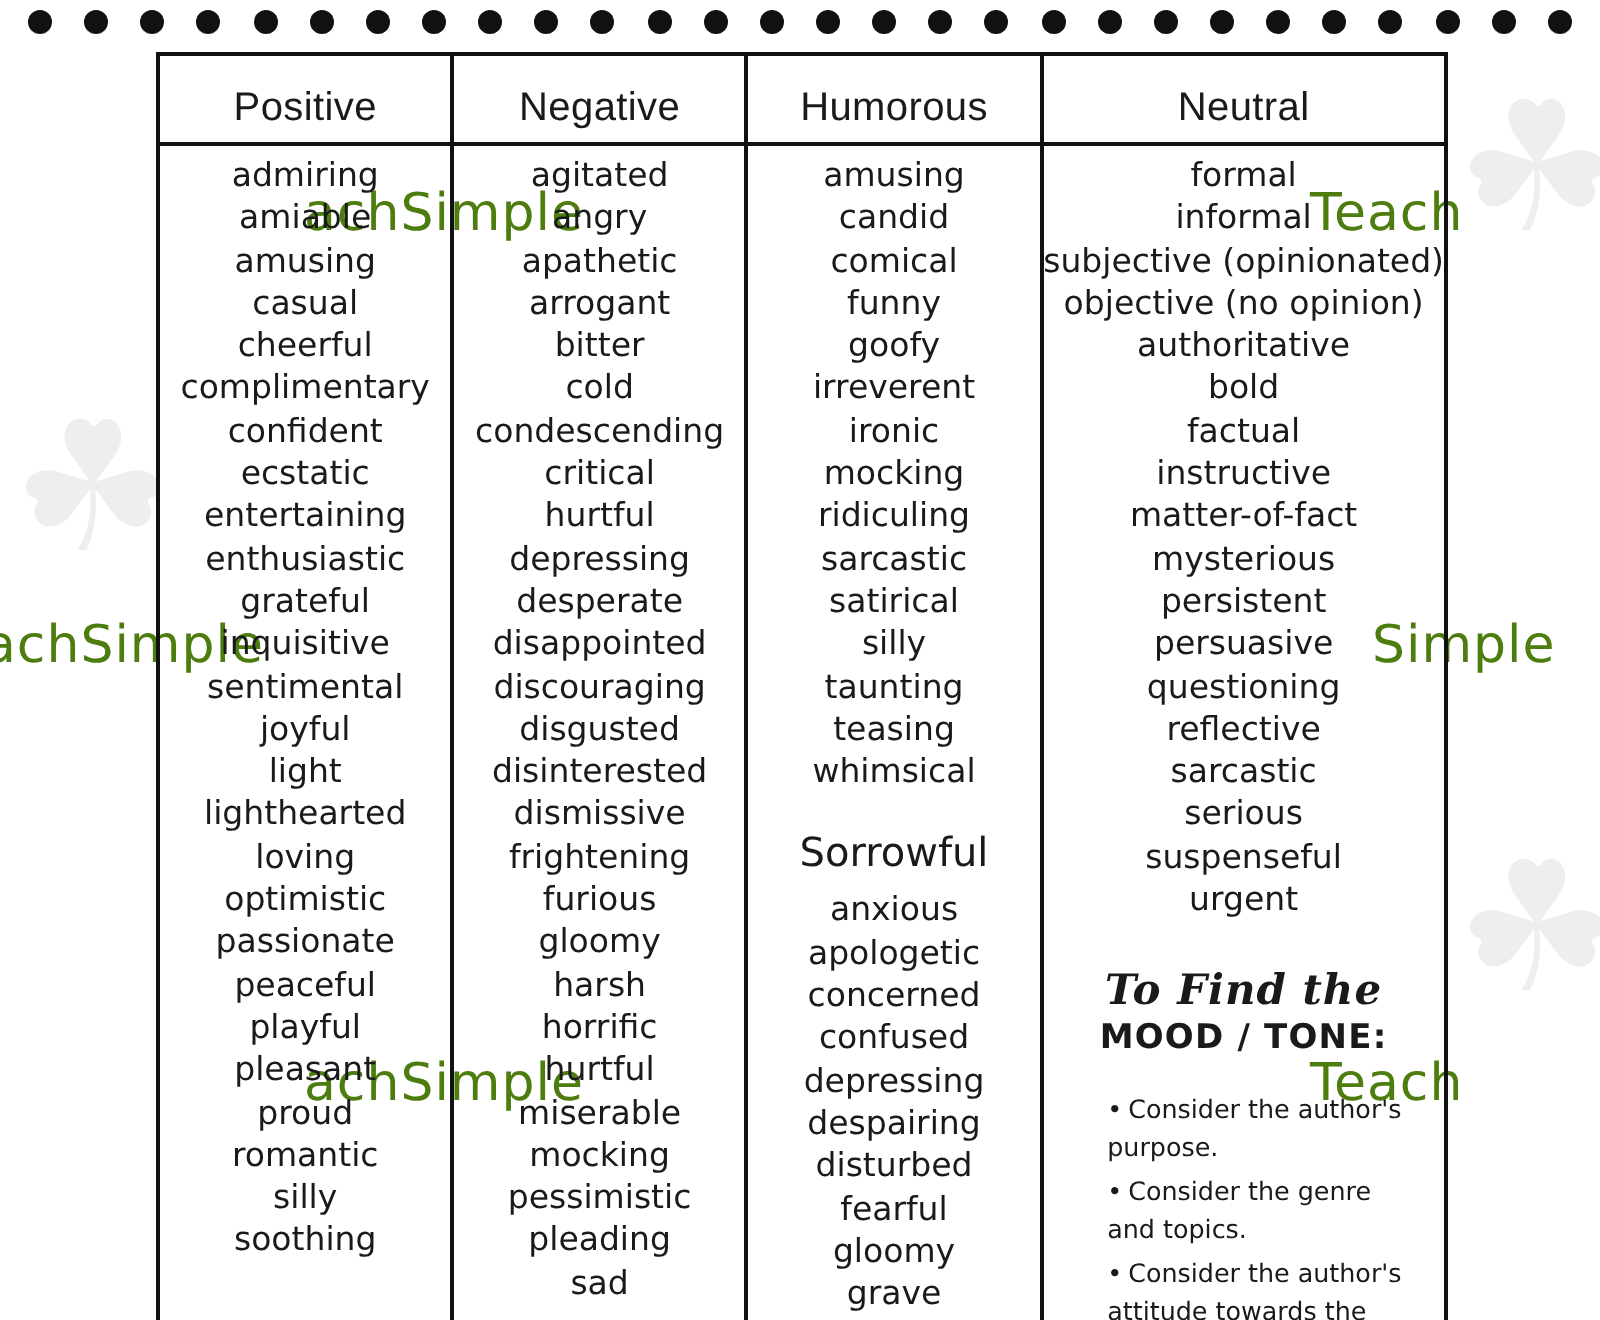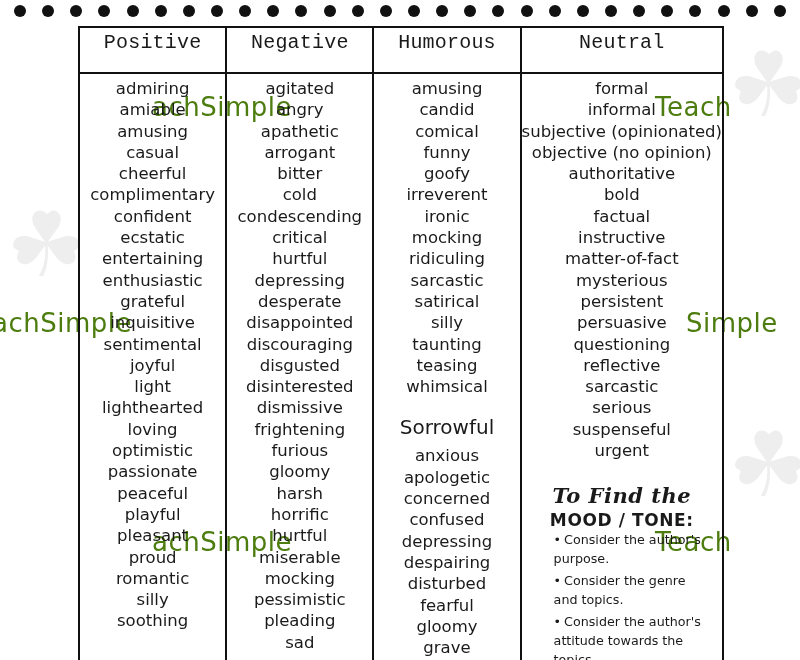--- a/index.html
+++ b/index.html
@@ -70,24 +70,25 @@
     flex: 1 1 0;
     border-right: 2px solid #111;
     box-sizing: border-box;
     padding-bottom: 4px;
   }
   .col:last-child { border-right: none; }
 
   .col-head {
     text-align: center;
     font-size: 20px;
-    padding: 3px 0 18px;
+    padding: 3px 0 5px;
     border-bottom: 2px solid #111;
-    font-family: Liberation Mono, monospace;
+    font-family: Liberation Sans, sans-serif;
     letter-spacing: 0.2px;
+    margin-top: 12px;
   }
   .word-list {
     list-style: none;
     margin: 0;
     padding: 4px 0 0;
     text-align: center;
   }
   .word-list li {
     font-size: 16.5px;
     line-height: 21.3px;
@@ -112,21 +113,21 @@
     font-style: italic;
     font-size: 21px;
     font-weight: bold;
     letter-spacing: 0.5px;
   }
   .tip-title-caps {
     font-size: 17px;
     font-weight: bold;
     letter-spacing: 0.6px;
     margin-top: 2px;
-    margin-bottom: 0;
+    margin-bottom: 16px;
   }
   .tip-list {
     list-style: none;
     margin: 0;
     padding: 0 2px;
     text-align: left;
   }
   .tip-list li {
     font-size: 12.7px;
     line-height: 19px;

